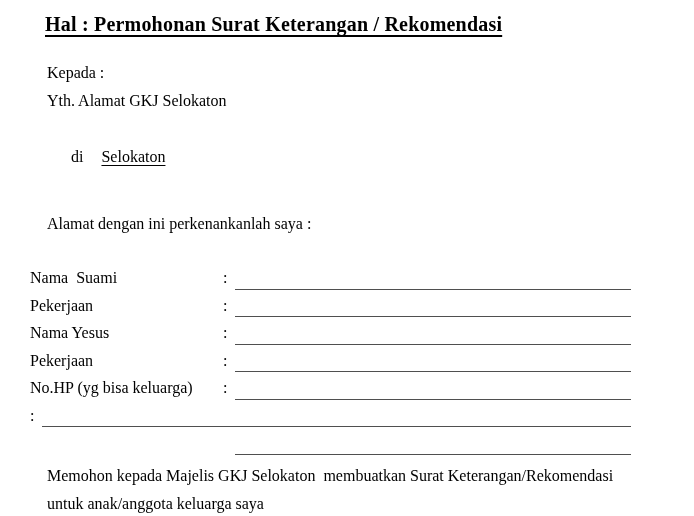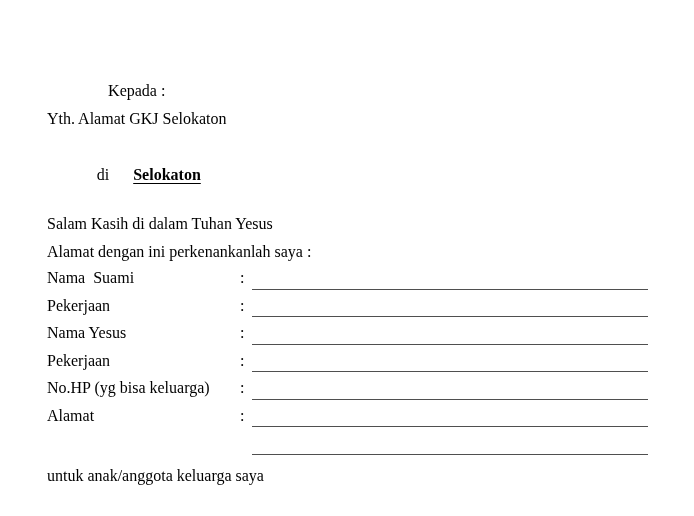--- a/index.html
+++ b/index.html
@@ -32,32 +32,31 @@
   }
   .block {
     position: absolute;
     left: 47px;
     font-size: 16px;
     line-height: 28px;
   }
   .block .line {
     white-space: pre-wrap;
   }
-  .recipient-block { top: 77px; text-align: center; }
+  .recipient-block { top: 59px; }
   .salutation-block { top: 210px; }
   .closing-block { top: 462px; width: 620px; }
   .place-underlined {
-    margin-left: 24px;
+    margin-left: 18px;
     text-decoration: underline;
     text-underline-offset: 3px;
-    font-weight: bold;
   }
   .form-block {
     position: absolute;
-    left: 47px;
+    left: 30px;
     top: 264px;
     width: 601px;
     font-size: 16px;
   }
   .form-row {
     display: flex;
     height: 27.5px;
     line-height: 27.5px;
     align-items: stretch;
   }
@@ -79,31 +78,31 @@
     margin-left: 8px;
     margin-bottom: 2px;
     border-bottom: 1px solid #4f4f4f;
   }
 </style>
 </head>
 <body>
 
 <div class="page">
 
+  <h1 class="doc-title">Hal : Permohonan Surat Keterangan / Rekomendasi</h1>
 
   <div class="block recipient-block">
     <div class="line">Kepada :</div>
     <div class="line">Yth. Alamat GKJ Selokaton</div>
     <div class="line">
       <span>di</span><span class="place-underlined">Selokaton</span>
     </div>
   </div>
 
   <div class="block salutation-block">
-    <div class="line">Salam Kasih di dalam Tuhan Yesus</div>
     <div class="line">Alamat dengan ini perkenankanlah saya :</div>
   </div>
 
   <div class="form-block">
 
     <div class="form-row">
       <span class="field-label">Nama  Suami</span>
       <span class="field-colon">:</span>
       <span class="field-line"></span>
     </div>
@@ -126,30 +125,30 @@
       <span class="field-line"></span>
     </div>
 
     <div class="form-row">
       <span class="field-label">No.HP (yg bisa keluarga)</span>
       <span class="field-colon">:</span>
       <span class="field-line"></span>
     </div>
 
     <div class="form-row">
-      <span class="field-label">Alamat</span>
       <span class="field-colon">:</span>
       <span class="field-line"></span>
     </div>
 
     <div class="form-row">
       <span class="field-label"></span>
       <span class="field-colon hidden-colon">:</span>
       <span class="field-line"></span>
     </div>
 
   </div>
 
   <div class="block closing-block">
+    <div class="line">Memohon kepada Majelis GKJ Selokaton  membuatkan Surat Keterangan/Rekomendasi</div>
     <div class="line">untuk anak/anggota keluarga saya</div>
   </div>
 
 </div>
 
 </body></html>

